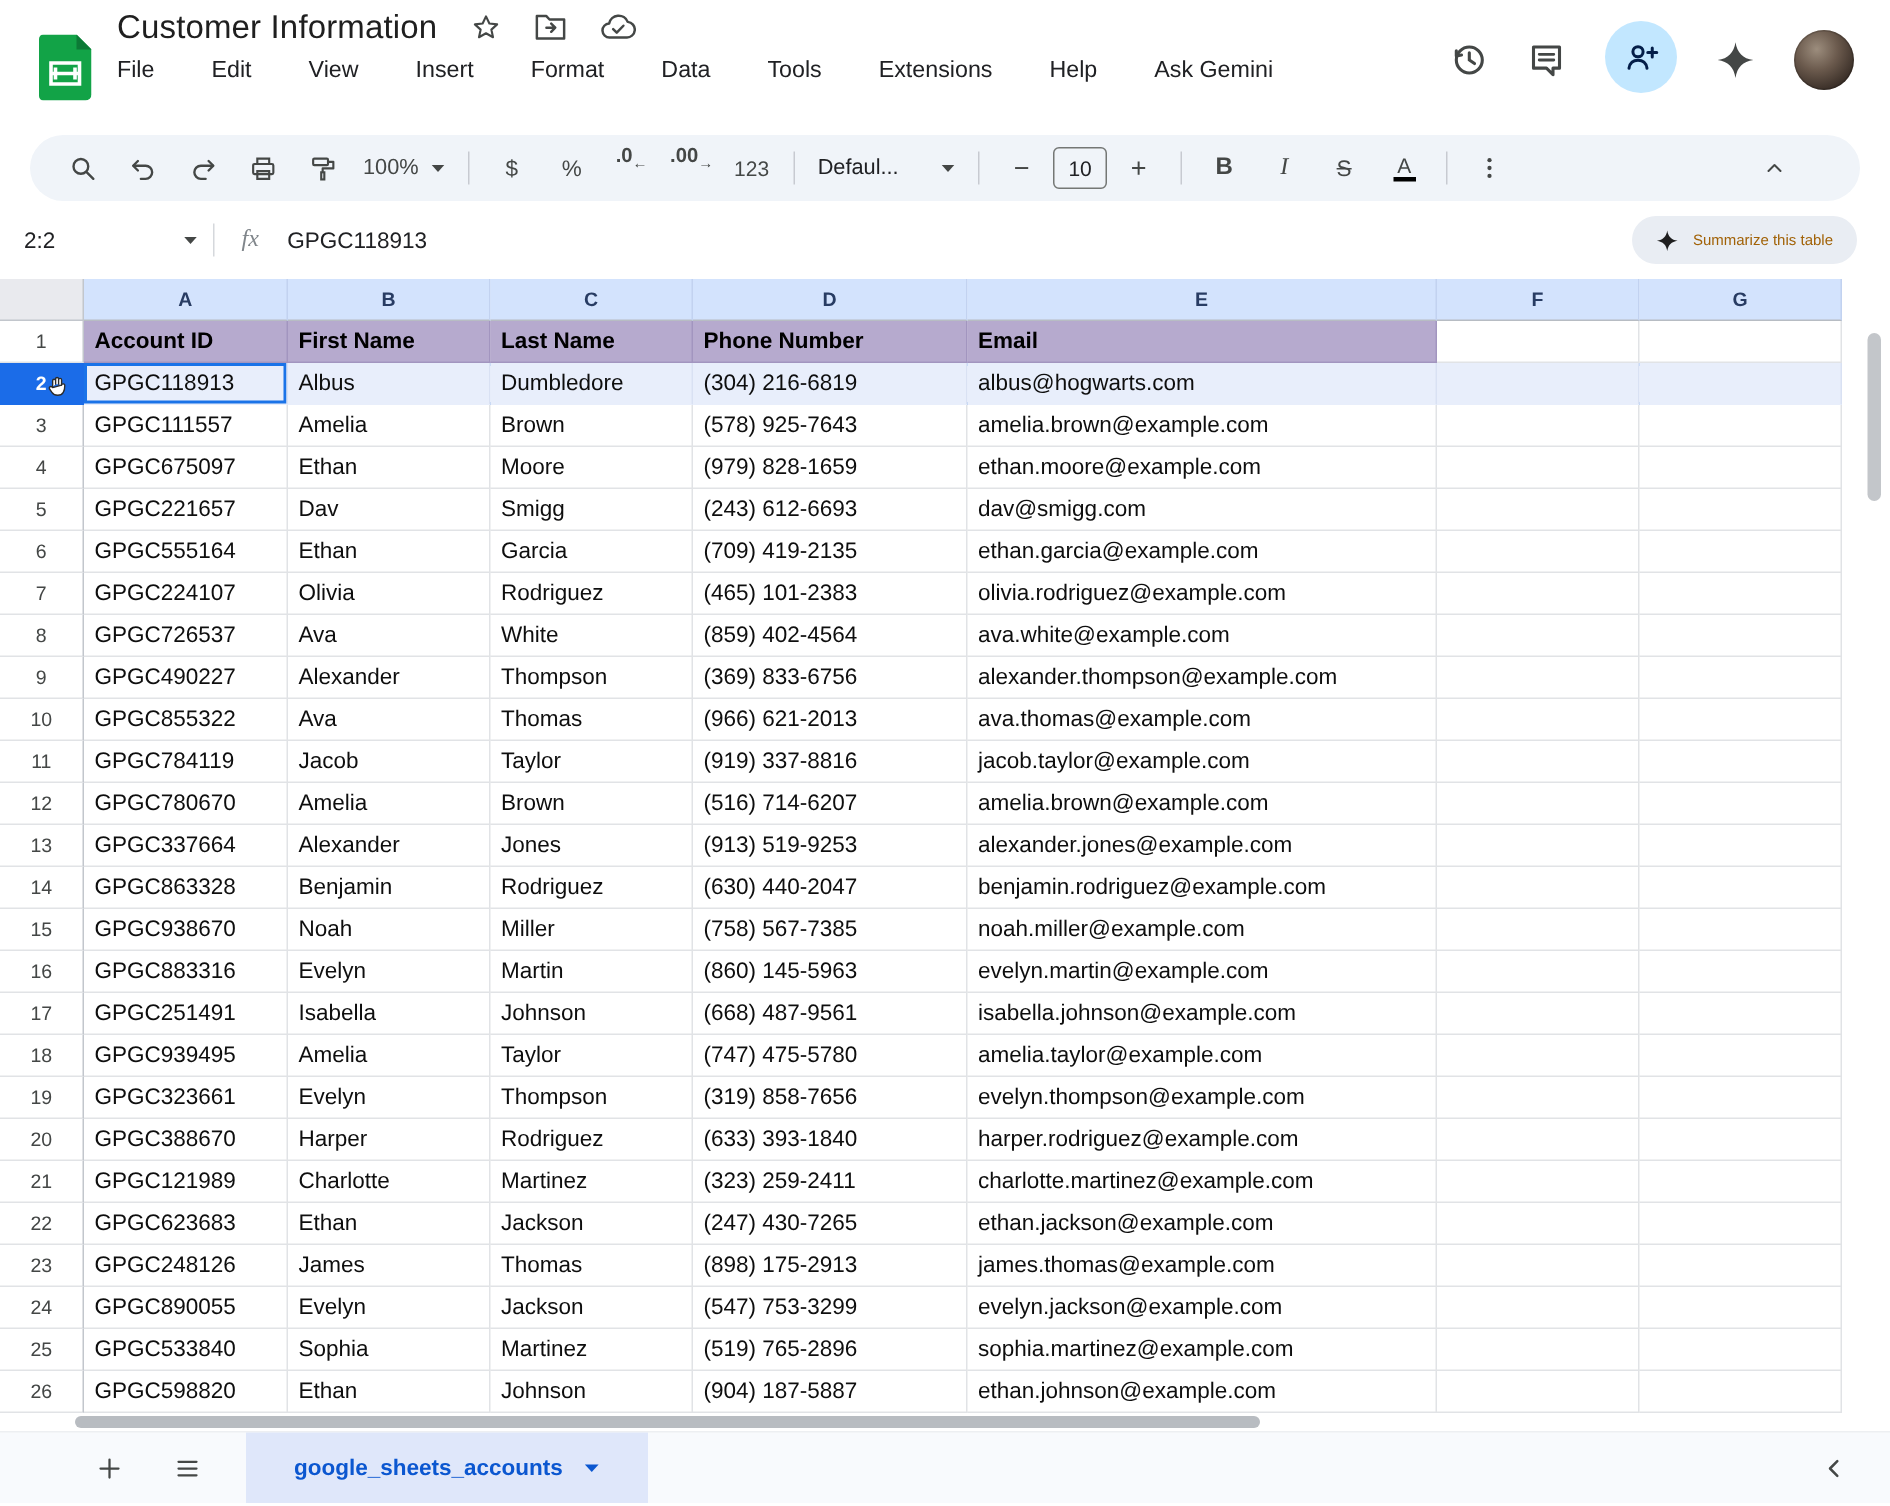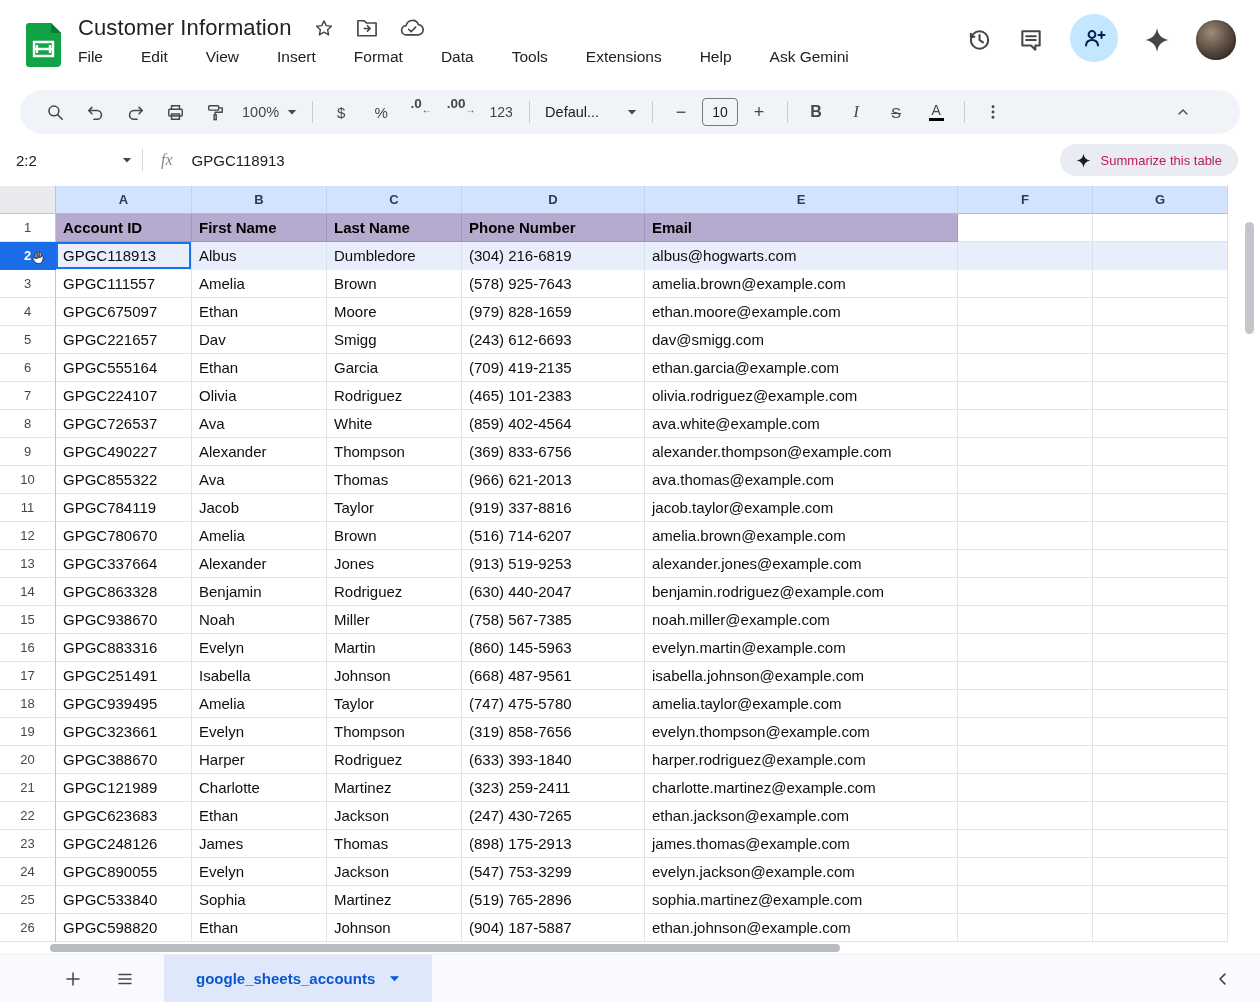--- a/index.html
+++ b/index.html
@@ -3,21 +3,21 @@
 <meta charset="utf-8">
 <style>
   html,body{margin:0;padding:0}
   body{width:1260px;height:1004px;font-family:"Liberation Sans",sans-serif;background:#fff;overflow:hidden;position:relative}
   svg{display:block}
 
   
   .app-header{height:88px;display:flex;align-items:flex-start;position:relative}
   .logo{margin:23px 17px 0 26px}
   .title-block{display:flex;flex-direction:column}
-  .title-row{display:flex;align-items:center;gap:22px;margin-top:15px}
+  .title-row{display:flex;align-items:center;gap:22px;margin-top:5px}
   .doc-title{font-size:22px;color:#1f1f1f;letter-spacing:.1px}
   .title-icon{color:#444746}
   .menu-row{display:flex;gap:38px;margin-top:7px;font-size:15.5px;color:#202124}
   .menu-item{cursor:default}
   .header-actions{position:absolute;right:24px;top:18px;display:flex;align-items:center;gap:26px}
   .share-circle{width:48px;height:48px;border-radius:50%;background:#c2e7ff;display:flex;align-items:center;justify-content:center;margin-top:-4px}
   .avatar{width:40px;height:40px;border-radius:50%;background:radial-gradient(circle at 38% 32%,#9c8d7d 0%,#6b5a4d 38%,#3a2f28 75%,#241d18 100%);box-shadow:inset 0 0 0 1px rgba(0,0,0,.15)}
 
   
   .toolbar{margin:2px 20px 0;height:44px;background:#f0f4f9;border-radius:22px;display:flex;align-items:center;padding:0 16px;gap:2px}
@@ -34,21 +34,21 @@
   .dec-ctl{display:flex;align-items:flex-start;font-size:13.5px;font-weight:bold;color:#444746;line-height:1}
   .dec-ctl .arrow{font-size:10px;margin-top:8px}
   .collapse-btn{margin-left:auto;margin-right:22px}
 
   
   .formula-bar{height:52px;display:flex;align-items:center;position:relative}
   .name-box{width:116px;display:flex;align-items:center;justify-content:space-between;padding-left:16px;font-size:15px;color:#202124}
   .fbar-div{width:1px;height:22px;background:#d5d8dc;margin:0 10px}
   .fx{font-style:italic;font-family:"Liberation Serif",serif;color:#80868b;font-size:16px;margin:0 19px 0 8px}
   .fbar-value{font-size:15px;color:#202124}
-  .summarize-btn{position:absolute;right:22px;top:10px;height:32px;border-radius:16px;background:#e9edf3;display:flex;align-items:center;gap:10px;padding:0 16px;font-size:13px;color:#be185d}
+  .summarize-btn{position:absolute;right:22px;top:10px;height:32px;border-radius:16px;background:#e9edf3;display:flex;align-items:center;gap:10px;padding:0 16px;font-size:10px;color:#a16207}
 
   
   .grid{position:relative;width:1260px}
   .colhead-row,.grid-row{display:flex;height:28px}
   .corner{box-sizing:border-box;width:56px;background:#e9eaee;border-right:1px solid #c2c6cc;border-bottom:1px solid #c2c6cc}
   .colhead{box-sizing:border-box;background:#d3e3fd;border-right:1px solid #c2d2f0;border-bottom:1px solid #b7bcc3;display:flex;align-items:center;justify-content:center;font-size:13px;font-weight:bold;color:#283c63}
   .col-a{width:136px}.col-b{width:135px}.col-c{width:135px}.col-d{width:183px}.col-e{width:313px}.col-f{width:135px}.col-g{width:135px}
   .row-header{box-sizing:border-box;width:56px;background:#fff;border-right:1px solid #c2c6cc;border-bottom:1px solid #e1e3e6;display:flex;align-items:center;justify-content:center;font-size:13px;color:#444746}
   .cell{box-sizing:border-box;border-right:1px solid #e1e3e6;border-bottom:1px solid #e1e3e6;display:flex;align-items:center;padding:0 7px;font-size:15px;color:#0e0e0e;white-space:nowrap;overflow:hidden}
   .cell.purple{background:#b6aace;border-right:1px solid #a295bf;border-bottom:1px solid #a295bf;font-weight:bold;color:#000}

